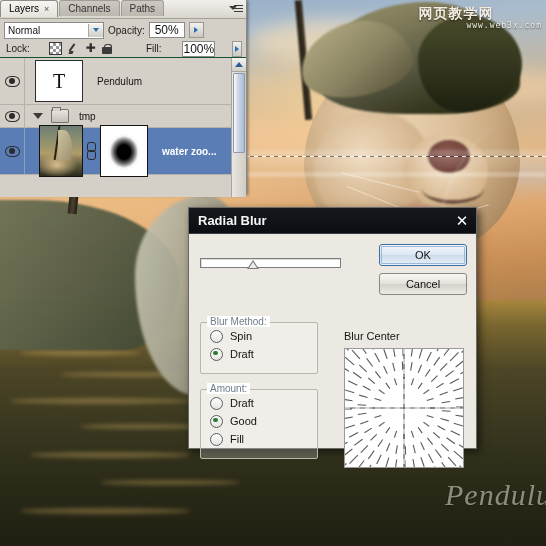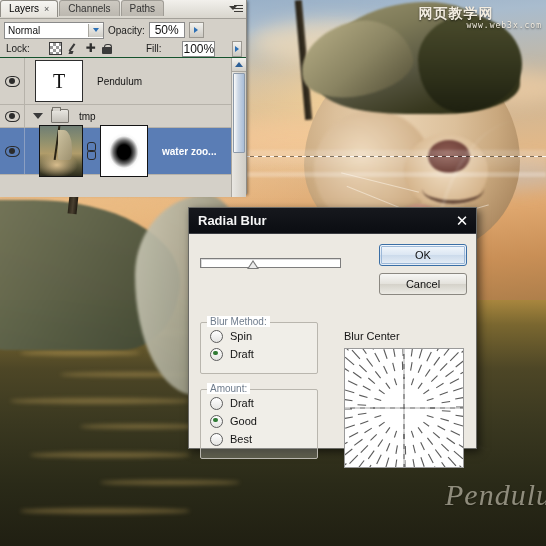--- a/index.html
+++ b/index.html
@@ -588,21 +588,21 @@
         <div class="radio-line" style="margin-top:4px;">
           <span class="radio"></span>
           <span class="radio-lbl">Draft</span>
         </div>
         <div class="radio-line">
           <span class="radio on"></span>
           <span class="radio-lbl">Good</span>
         </div>
         <div class="radio-line">
           <span class="radio"></span>
-          <span class="radio-lbl">Best</span>
+          <span class="radio-lbl">Fill</span>
         </div>
       </div>
 
       <div class="blurcenter-lbl">Blur Center</div>
       <div class="blurcenter-box">
         <svg class="bc-svg" width="118" height="118" viewBox="0 0 118 118">
           <g id="rays" stroke="#5a5a5a" stroke-width="1.1" fill="none">
               <line x1="83.0" y1="59.0" x2="90.0" y2="59.0"></line>
               <line x1="81.8" y1="66.4" x2="88.5" y2="68.6"></line>
               <line x1="78.4" y1="73.1" x2="84.1" y2="77.2"></line>

